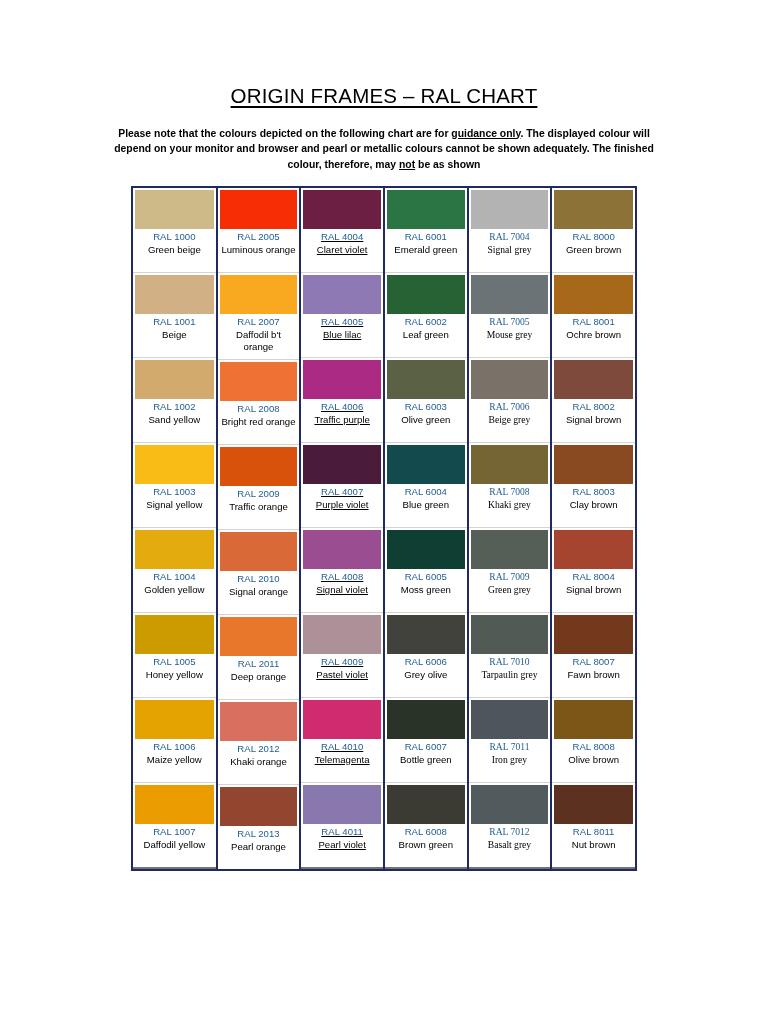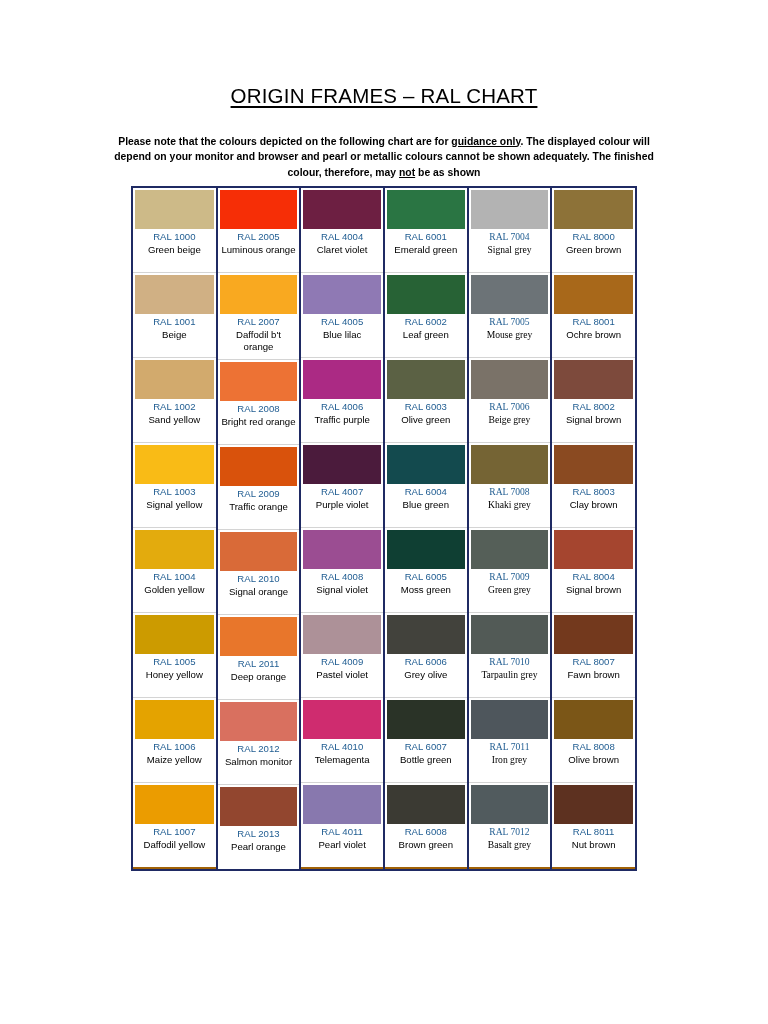--- a/index.html
+++ b/index.html
@@ -33,21 +33,21 @@
     margin: 0;
     padding-top: 86px;
     line-height: 1;
   }
   .doc-title span {
     text-decoration: underline;
     text-underline-offset: 3px;
   }
 
   .intro {
-    margin: 8px auto;
+    margin: 0 auto;
     padding-top: 19px;
     width: 570px;
     text-align: center;
     font-size: 10.4px;
     font-weight: bold;
     line-height: 1.52;
     color: #000;
   }
   .intro .u { text-decoration: underline; }
   .intro .bu { font-weight: bold; text-decoration: underline; }
@@ -64,21 +64,21 @@
     border-spacing: 0;
     width: 506px;
     border: 2px solid #1f2a63;
     background: #ffffff;
   }
   .chart-table td.col {
     vertical-align: top;
     padding: 0;
     border-left: 1px solid #1f2a63;
     border-right: 1px solid #1f2a63;
-    background: #a16207;
+    background: #737373;
   }
   .chart-table td.col:first-child { border-left: 0; }
   .chart-table td.col:last-child { border-right: 0; }
 
   .swatch-cell {
     width: 100%;
     box-sizing: border-box;
     border-bottom: 1px solid #d4d4d4;
     background: #ffffff;
     padding: 2px 2px 0 2px;
@@ -222,32 +222,32 @@
                 <div class="swatch-color" style="background: rgb(232, 118, 43);"></div>
                 <div class="swatch-labels">
                   <span class="ral-code">RAL 2011</span>
                   <span class="ral-name">Deep orange</span>
                 </div>
               </div>
               <div class="swatch-cell">
                 <div class="swatch-color" style="background: rgb(217, 112, 95);"></div>
                 <div class="swatch-labels">
                   <span class="ral-code">RAL 2012</span>
-                  <span class="ral-name">Salmon monitor</span>
+                  <span class="ral-name">Khaki orange</span>
                 </div>
               </div>
               <div class="swatch-cell last">
                 <div class="swatch-color" style="background: rgb(146, 70, 47);"></div>
                 <div class="swatch-labels">
                   <span class="ral-code">RAL 2013</span>
                   <span class="ral-name">Pearl orange</span>
                 </div>
               </div>
             </td>
-            <td class="col" style="width: 16.6667%;">
+            <td class="col" style="width: 16.6667%; text-decoration: underline;">
               <div class="swatch-cell">
                 <div class="swatch-color" style="background: rgb(109, 31, 66);"></div>
                 <div class="swatch-labels">
                   <span class="ral-code">RAL 4004</span>
                   <span class="ral-name">Claret violet</span>
                 </div>
               </div>
               <div class="swatch-cell">
                 <div class="swatch-color" style="background: rgb(143, 121, 180);"></div>
                 <div class="swatch-labels">

